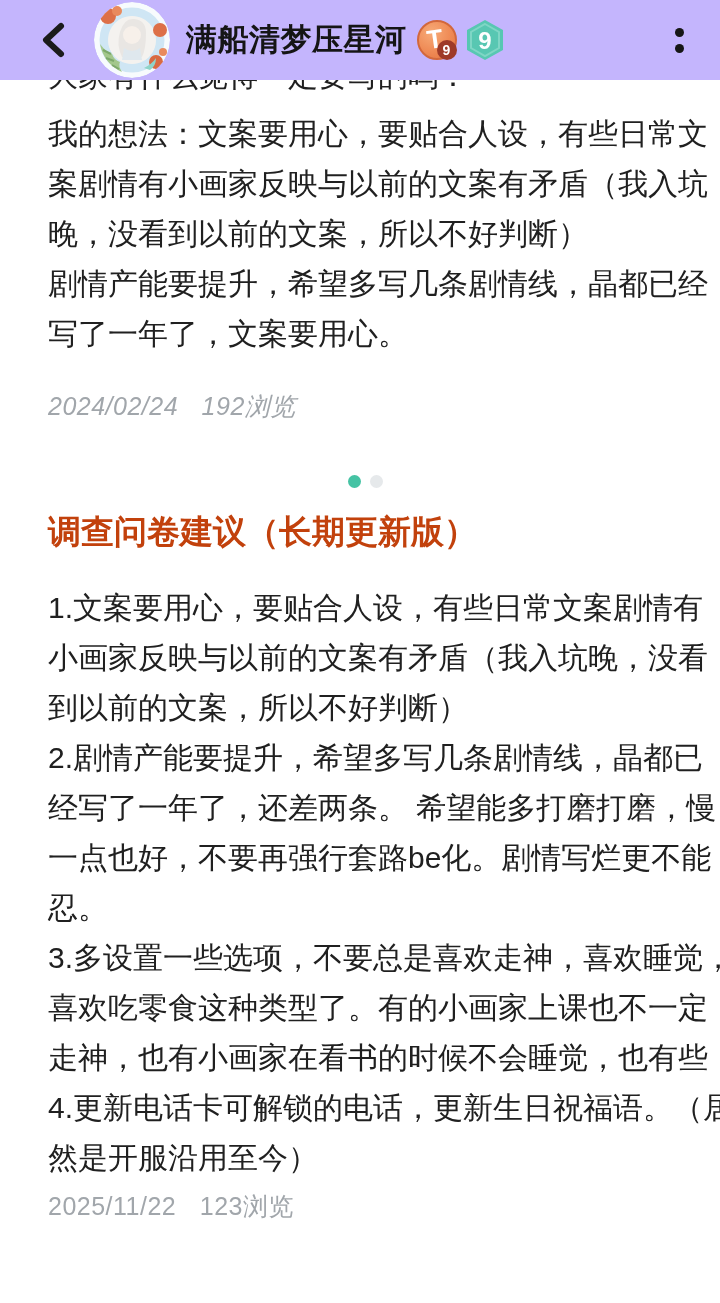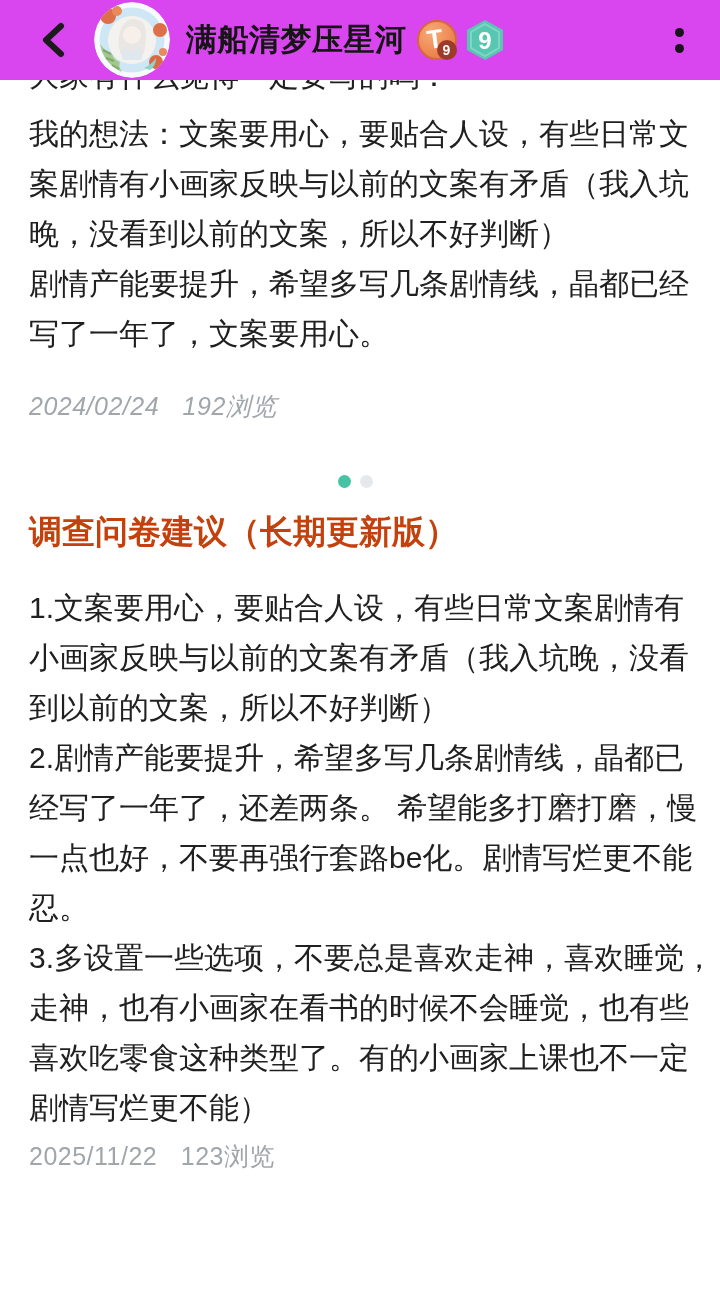--- a/index.html
+++ b/index.html
@@ -6,21 +6,21 @@
   *{ box-sizing:border-box; }
   html,body{ margin:0; padding:0; }
   body{
     width:720px; height:1303px; background:#ffffff; overflow:hidden;
     font-family:"Liberation Sans","DejaVu Sans",sans-serif;
     color:#1f1f1f;
   }
   
   .header{
     height:80px; display:flex; align-items:center;
-    padding:0 30px 0 38px; background:#d946ef;
+    padding:0 30px 0 38px; background:#c4b5fd;
   }
   .back{ width:30px; height:38px; flex:0 0 auto; cursor:pointer; }
   .avatar{ width:76px; height:76px; margin-left:26px; border-radius:50%;
     overflow:hidden; flex:0 0 auto; }
   .name{ margin-left:16px; font-size:31px; font-weight:bold; color:#151515;
     letter-spacing:0.5px; white-space:nowrap; }
   .badge-t9{
     position:relative; width:40px; height:40px; margin-left:10px; flex:0 0 auto;
     border-radius:50%;
     background:radial-gradient(circle at 35% 30%, #f7ab78 0%, #ef8a55 55%, #e4733f 100%);
@@ -33,21 +33,21 @@
   .badge-t9 .lvl{
     position:absolute; right:-2px; bottom:-2px; width:20px; height:20px;
     border-radius:50%; background:#9e3a28; color:#fff; font-size:14px;
     font-weight:bold; display:flex; align-items:center; justify-content:center;
   }
   .badge-hex{ width:40px; height:44px; margin-left:8px; flex:0 0 auto; }
   .more{ margin-left:auto; display:flex; flex-direction:column; gap:7px;
     padding:6px; cursor:pointer; }
   .more i{ width:9px; height:9px; border-radius:50%; background:#161616; display:block; }
   
-  .content{ padding:0 38px 16px 29px; }
+  .content{ padding:0 38px 16px 48px; }
   .clip{ height:20px; overflow:hidden; }
   .clip .inner{ font-size:30px; line-height:50px; margin-top:-29px; white-space:nowrap; }
   .body-text div{ font-size:30px; line-height:50px; white-space:nowrap; color:#202020; }
   .body1{ margin-top:9px; }
   .meta{ font-size:25px; color:#a1a6ab; letter-spacing:0.5px; line-height:30px; }
   .meta1{ margin-top:32px;font-style:italic; }
   .meta .views{ margin-left:16px; }
   .dots{ margin-top:54px; display:flex; justify-content:center; gap:9px; }
   .dots i{ width:13px; height:13px; border-radius:50%; display:block; }
   .dots .active{ background:var(--accent); }
@@ -132,23 +132,24 @@
     <div class="post2-title">调查问卷建议（长期更新版）</div>
     <div class="body-text body2">
       <div>1.文案要用心，要贴合人设，有些日常文案剧情有</div>
       <div>小画家反映与以前的文案有矛盾（我入坑晚，没看</div>
       <div>到以前的文案，所以不好判断）</div>
       <div>2.剧情产能要提升，希望多写几条剧情线，晶都已</div>
       <div>经写了一年了，还差两条。 希望能多打磨打磨，慢</div>
       <div>一点也好，不要再强行套路be化。剧情写烂更不能</div>
       <div>忍。</div>
       <div>3.多设置一些选项，不要总是喜欢走神，喜欢睡觉，</div>
+      <div>喜欢吃零食这种类型了。有的小画家上课也不一定</div>
       <div>走神，也有小画家在看书的时候不会睡觉，也有些</div>
-      <div>喜欢吃零食这种类型了。有的小画家上课也不一定</div>
-      <div>剧情写烂更不能）</div>
+      <div>4.更新电话卡可解锁的电话，更新生日祝福语。（居</div>
+      <div>然是开服沿用至今）</div>
     </div>
     <div class="meta meta2">
       <span>2025/11/22</span>
       <span class="views">123浏览</span>
     </div>
   </div>
 
 </div>
 
 </body></html>

